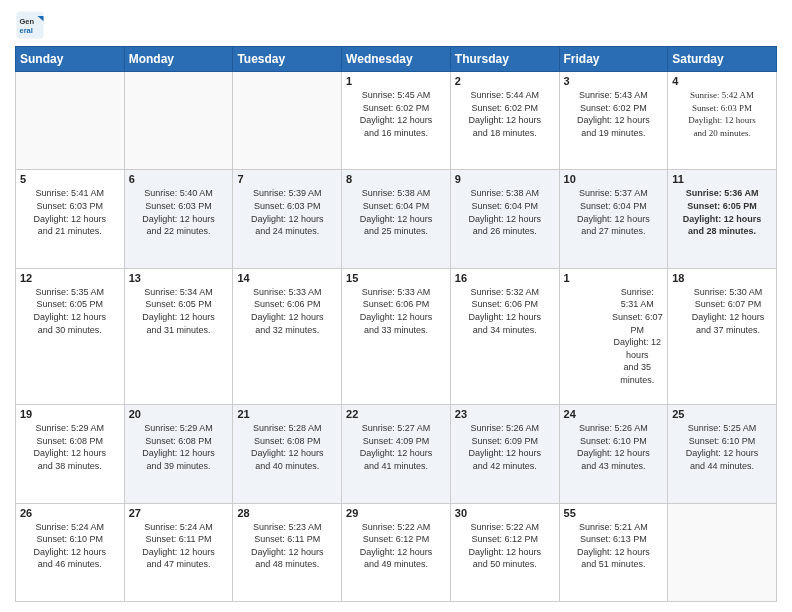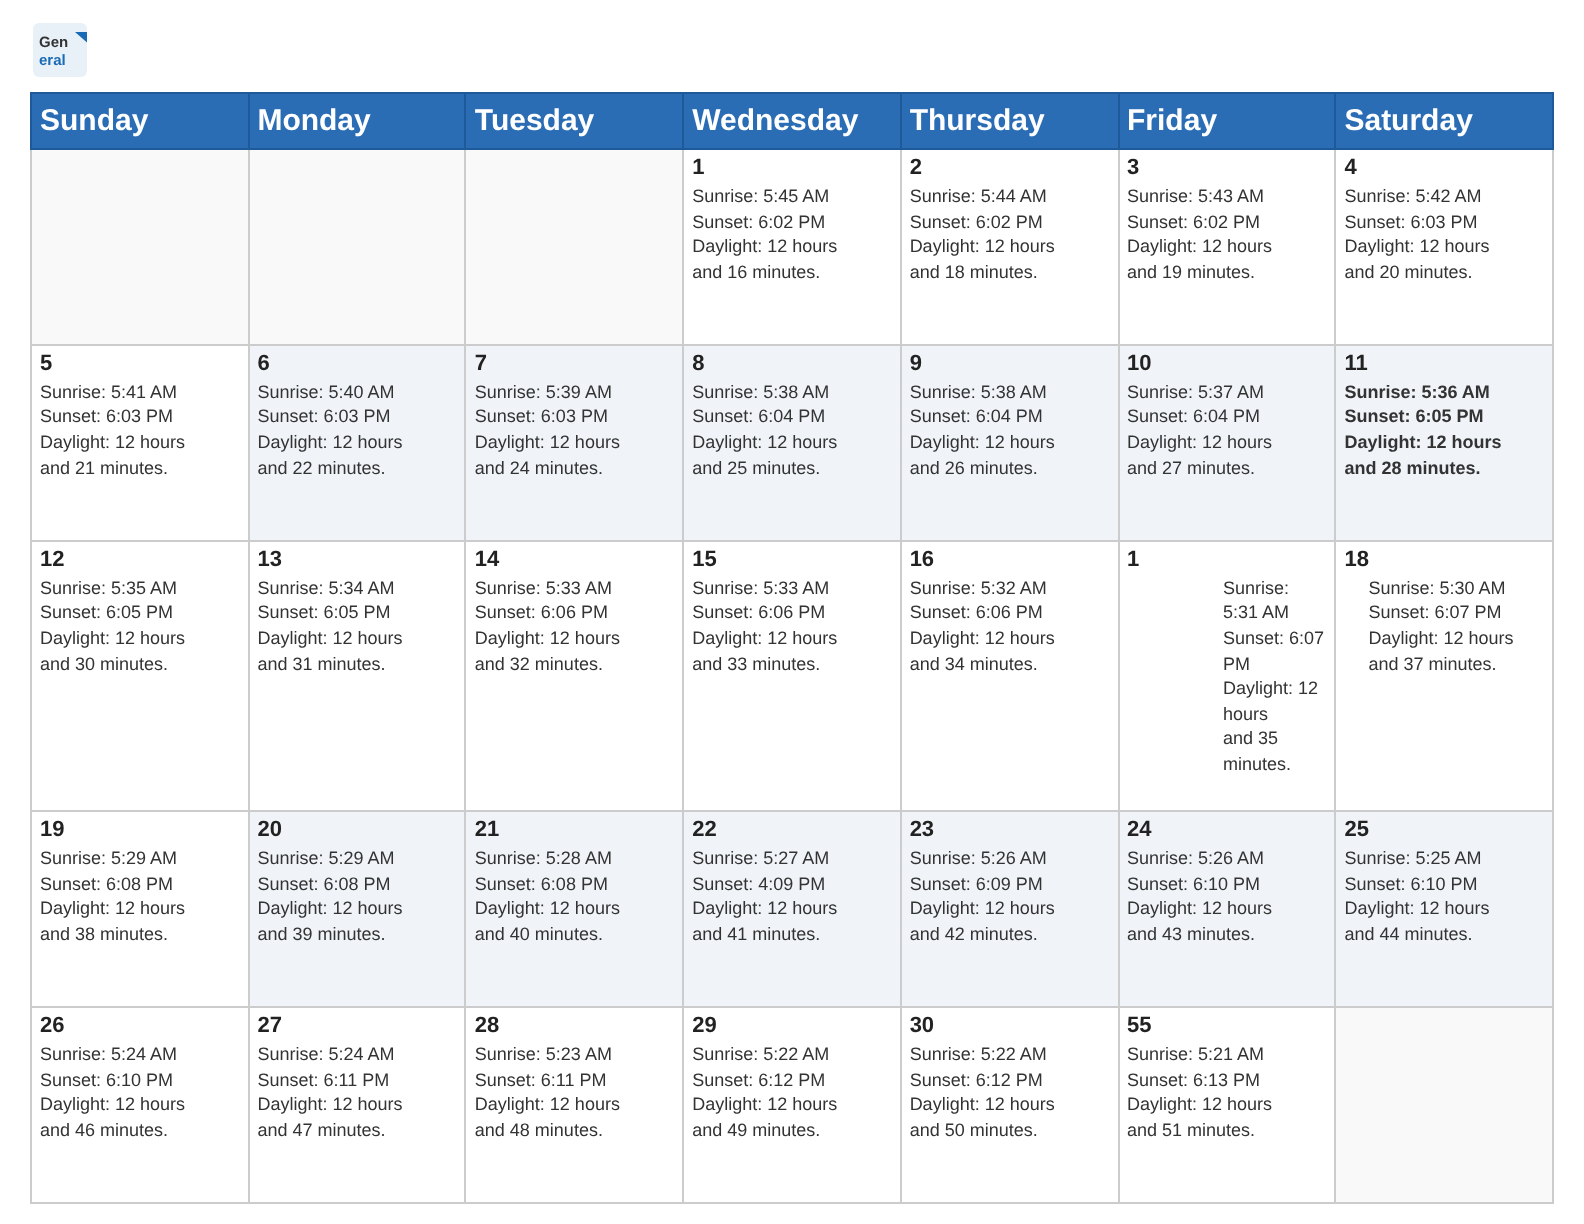--- a/index.html
+++ b/index.html
@@ -63,21 +63,21 @@
     }
     .calendar {
       flex: 1;
       border-collapse: collapse;
       width: 100%;
       table-layout: fixed;
     }
     .calendar thead tr th {
       background-color: #2a6db5;
       color: #fff;
-      font-size: 15px;
+      font-size: 12px;
       font-weight: bold;
       padding: 5px 4px;
       text-align: left;
       border: 1px solid #1e5a9a;
     }
     .calendar tbody tr td {
       border: 1px solid #ccc;
       vertical-align: top;
       padding: 3px 4px;
       font-size: 9.5px;
@@ -94,20 +94,21 @@
     .day-number {
       font-size: 11px;
       font-weight: bold;
       margin-bottom: 2px;
       color: #222;
     }
     .day-info {
       font-size: 9px;
       line-height: 1.4;
       color: #333;
+      text-align: center;
     }
     .empty {
       background: #f9f9f9 !important;
     }
   </style>
 </head>
 <body>
 
 <div class="page">
   <div class="header">
@@ -162,21 +163,21 @@
           </td>
           <td>
             <div class="day-number">3</div>
             <div class="day-info" style="white-space: pre-line;">Sunrise: 5:43 AM
 Sunset: 6:02 PM
 Daylight: 12 hours
 and 19 minutes.</div>
           </td>
           <td>
             <div class="day-number">4</div>
-            <div class="day-info" style="white-space: pre-line;">Sunrise: 5:42 AM
+            <div class="day-info" style="white-space: pre-line; font-family: Liberation Serif, serif;">Sunrise: 5:42 AM
 Sunset: 6:03 PM
 Daylight: 12 hours
 and 20 minutes.</div>
           </td>
         </tr>
         <tr>
           <td>
             <div class="day-number">5</div>
             <div class="day-info" style="white-space: pre-line;">Sunrise: 5:41 AM
 Sunset: 6:03 PM

